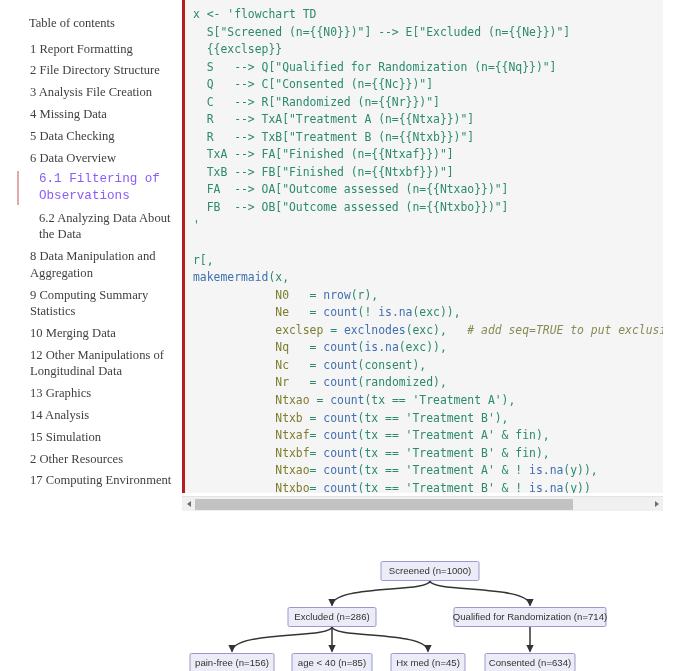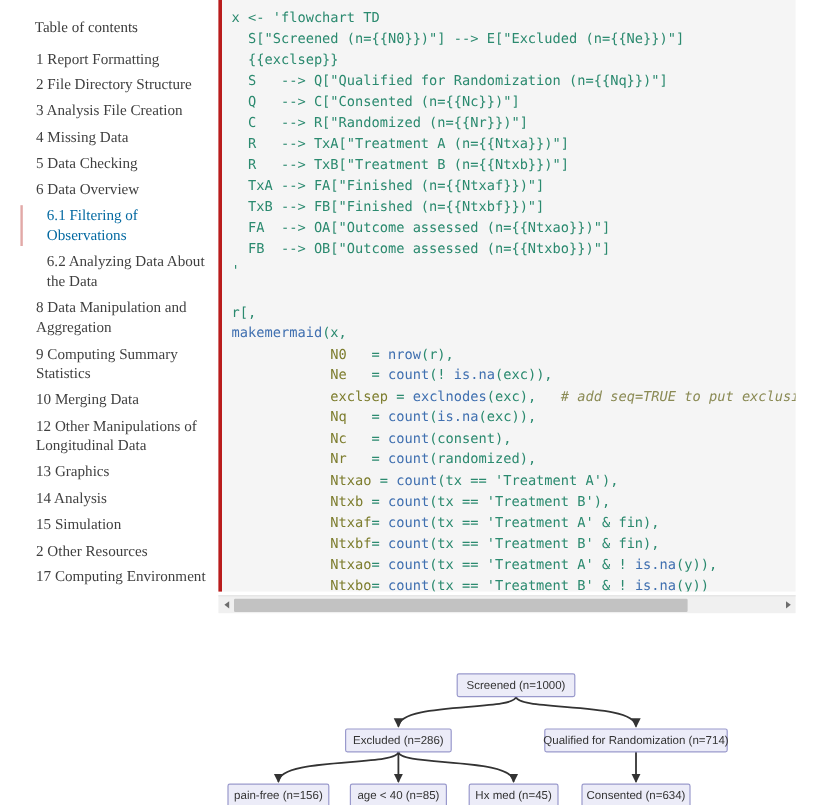--- a/index.html
+++ b/index.html
@@ -35,21 +35,21 @@
   .toc-list { list-style: none; margin: 0; padding: 0; }
   .toc-item {
     position: relative;
     font-size: 12.6px;
     line-height: 1.32;
     color: #3f3f3f;
     padding: 2.6px 2px 2.6px 4px;
     cursor: pointer;
   }
   .toc-item.level2 { padding-left: 13px; }
-  .toc-item.active { color: #0369a1; }
+  .toc-item.active { color: #8b5cf6; font-family: Liberation Mono, monospace; }
   .toc-item.active::before {
     content: "";
     position: absolute;
     left: -9px; top: 2px; bottom: 2px;
     width: 2px;
     background: #e2a9a7;
   }
 
   
   .codeblock-wrap {

